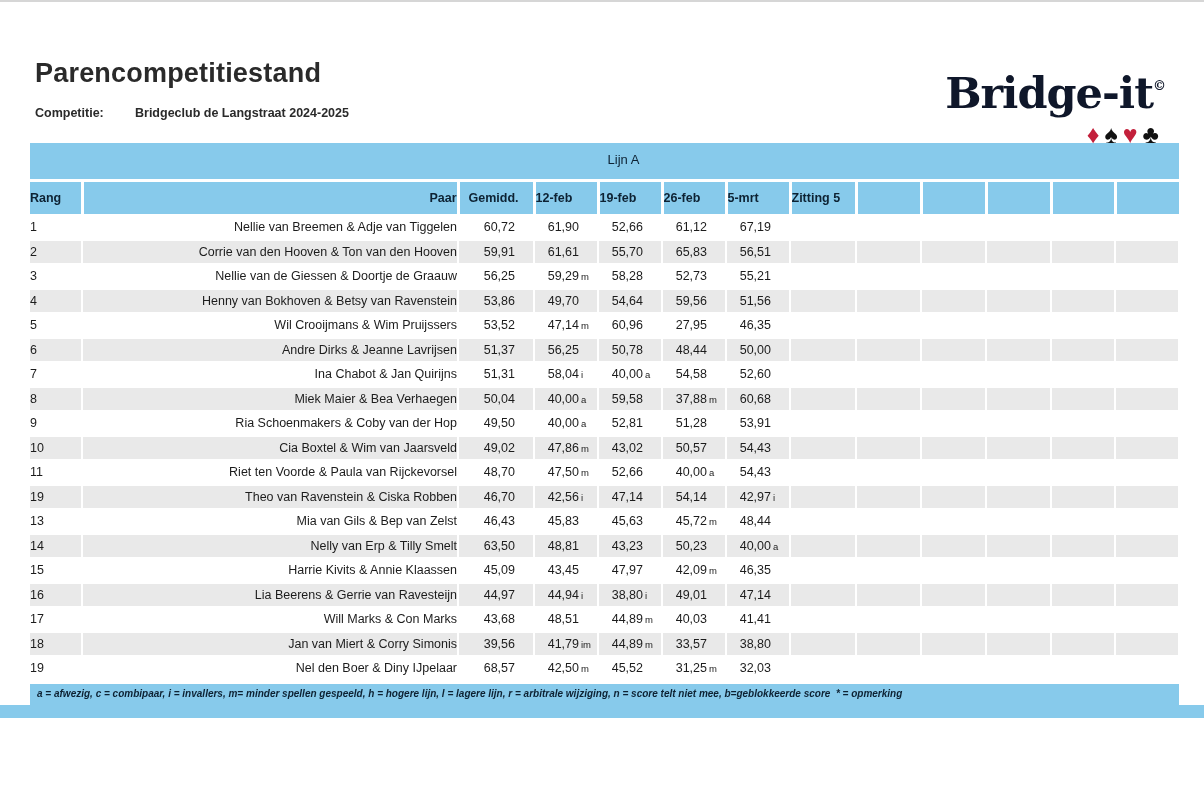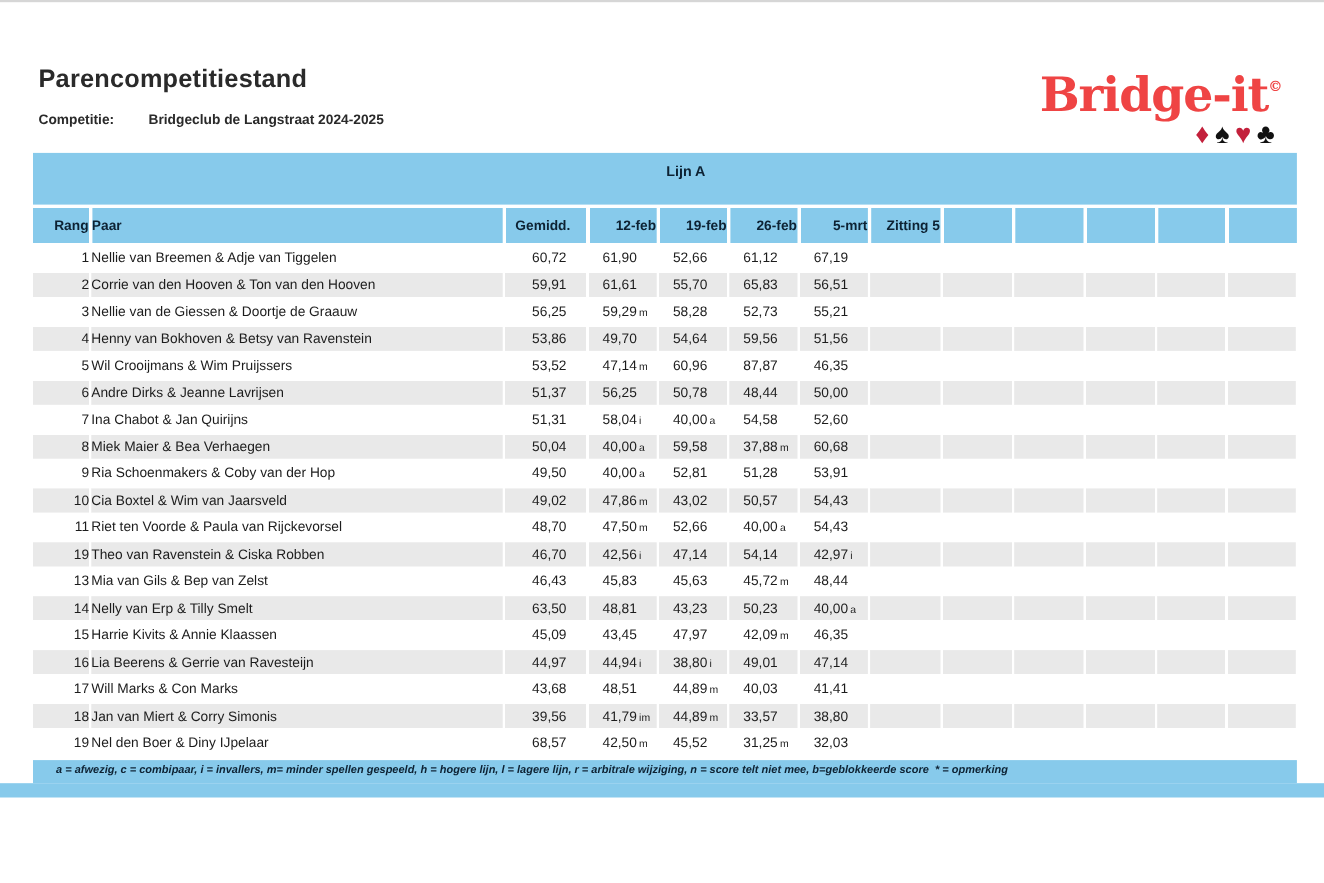--- a/index.html
+++ b/index.html
@@ -7,68 +7,68 @@
   body {
     width:1204px; height:803px;
     font-family:"Liberation Sans", sans-serif;
     position:relative; overflow:hidden;
     color:#1c1c1c;
   }
   .top-rule { width:1204px; height:2px; background:#d6d6d6; }
 
   
   .header { position:relative; margin:56px 36px 0 35px; }
-  .page-title { font-size:23px; font-weight:bold; color:#2a2a2a; letter-spacing:0.2px; }
+  .page-title { font-size:27px; font-weight:bold; color:#2a2a2a; letter-spacing:0.2px; }
   .meta-row { display:flex; margin-top:17px; font-size:12.5px; font-weight:bold; color:#2a2a2a;align-items:flex-end; }
   .meta-label { width:100px; }
   .meta-value { }
 
   .logo { position:absolute; top:-2px; right:2px; text-align:right; }
   .logo-text {
     font-family:"DejaVu Serif", serif;
-    font-weight:bold; font-size:43px; line-height:47px; color:#ef4444;
+    font-weight:bold; font-size:43px; line-height:60px; color:#0f172a;
     letter-spacing:-1px; white-space:nowrap;margin-left:24px;
   }
   .logo-text sup { font-size:13px; font-weight:bold; vertical-align:18px; letter-spacing:0; }
   .logo-suits { font-size:25px; line-height:26px; letter-spacing:5px; margin-top:-2px; padding-right:2px; white-space:nowrap; }
 
   
   .table-area { margin:23px 0 0 30px; width:1149px; }
   .line-banner {
-    height:47px; line-height:33px; text-align:center;
+    height:36px; line-height:33px; text-align:center;
     background:var(--accent); color:var(--navy);
-    font-size:13px; font-weight:bold; margin-bottom:3px;padding-left:38px;
+    font-size:13px; font-weight:normal; margin-bottom:3px;padding-left:38px;
   }
   table.standings { border-collapse:collapse; table-layout:fixed; width:1149px; }
   table.standings thead td {
     background:var(--accent); color:var(--navy);
     height:33px; font-size:12.5px; font-weight:bold;
     border-right:3px solid #ffffff; border-bottom:2px solid #ffffff;
     overflow:hidden; white-space:nowrap;
   }
   table.standings thead td:last-child { border-right:none; }
   table.standings tbody td {
     height:24.5px; font-size:12.5px; color:#1c1c1c;
     border-right:2px solid #ffffff; border-bottom:2px solid #ffffff;
     overflow:hidden; white-space:nowrap;
   }
   table.standings tbody tr.alt td { background:#e9e9e9; }
-  .al-c { text-align:right; }
-  .al-l { text-align:left; padding-left:0;margin-top:40px; }
+  .al-c { text-align:left; }
+  .al-l { text-align:right; padding-left:26px;margin-top:40px; }
   .al-r { text-align:right; padding-right:14px; }
   td.numcell { text-align:right; padding-right:3px; }
   td.numcell .suf {
     display:inline-block; width:15px; font-size:9.5px; color:#1c1c1c;
     text-align:left; padding-left:2px; vertical-align:baseline;
   }
   .legend {
     margin-top:2px; height:21px; line-height:20px;
     background:var(--accent); color:var(--navy);
     font-size:10px; font-weight:bold; font-style:italic;
-    padding-left:21px; white-space:nowrap; overflow:hidden;
+    padding-left:7px; white-space:nowrap; overflow:hidden;
   }
   .bottom-bar { width:1204px; height:13px; background:var(--accent); margin-top:0px; }
 </style>
 </head>
 <body>
 
 <div class="top-rule"></div>
 
 <div class="header">
   <div class="page-title">Parencompetitiestand</div>
@@ -178,21 +178,21 @@
           <td></td>
           <td></td>
           <td></td>
         </tr>
         <tr>
           <td class="al-c">5</td>
           <td class="al-l">Wil Crooijmans &amp; Wim Pruijssers</td>
           <td class="numcell"><span>53,52</span><span class="suf"></span></td>
           <td class="numcell"><span>47,14</span><span class="suf">m</span></td>
           <td class="numcell"><span>60,96</span><span class="suf"></span></td>
-          <td class="numcell"><span>87,87</span><span class="suf"></span></td>
+          <td class="numcell"><span>27,95</span><span class="suf"></span></td>
           <td class="numcell"><span>46,35</span><span class="suf"></span></td>
           <td></td>
           <td></td>
           <td></td>
           <td></td>
           <td></td>
           <td></td>
         </tr>
         <tr class="alt">
           <td class="al-c">6</td>

